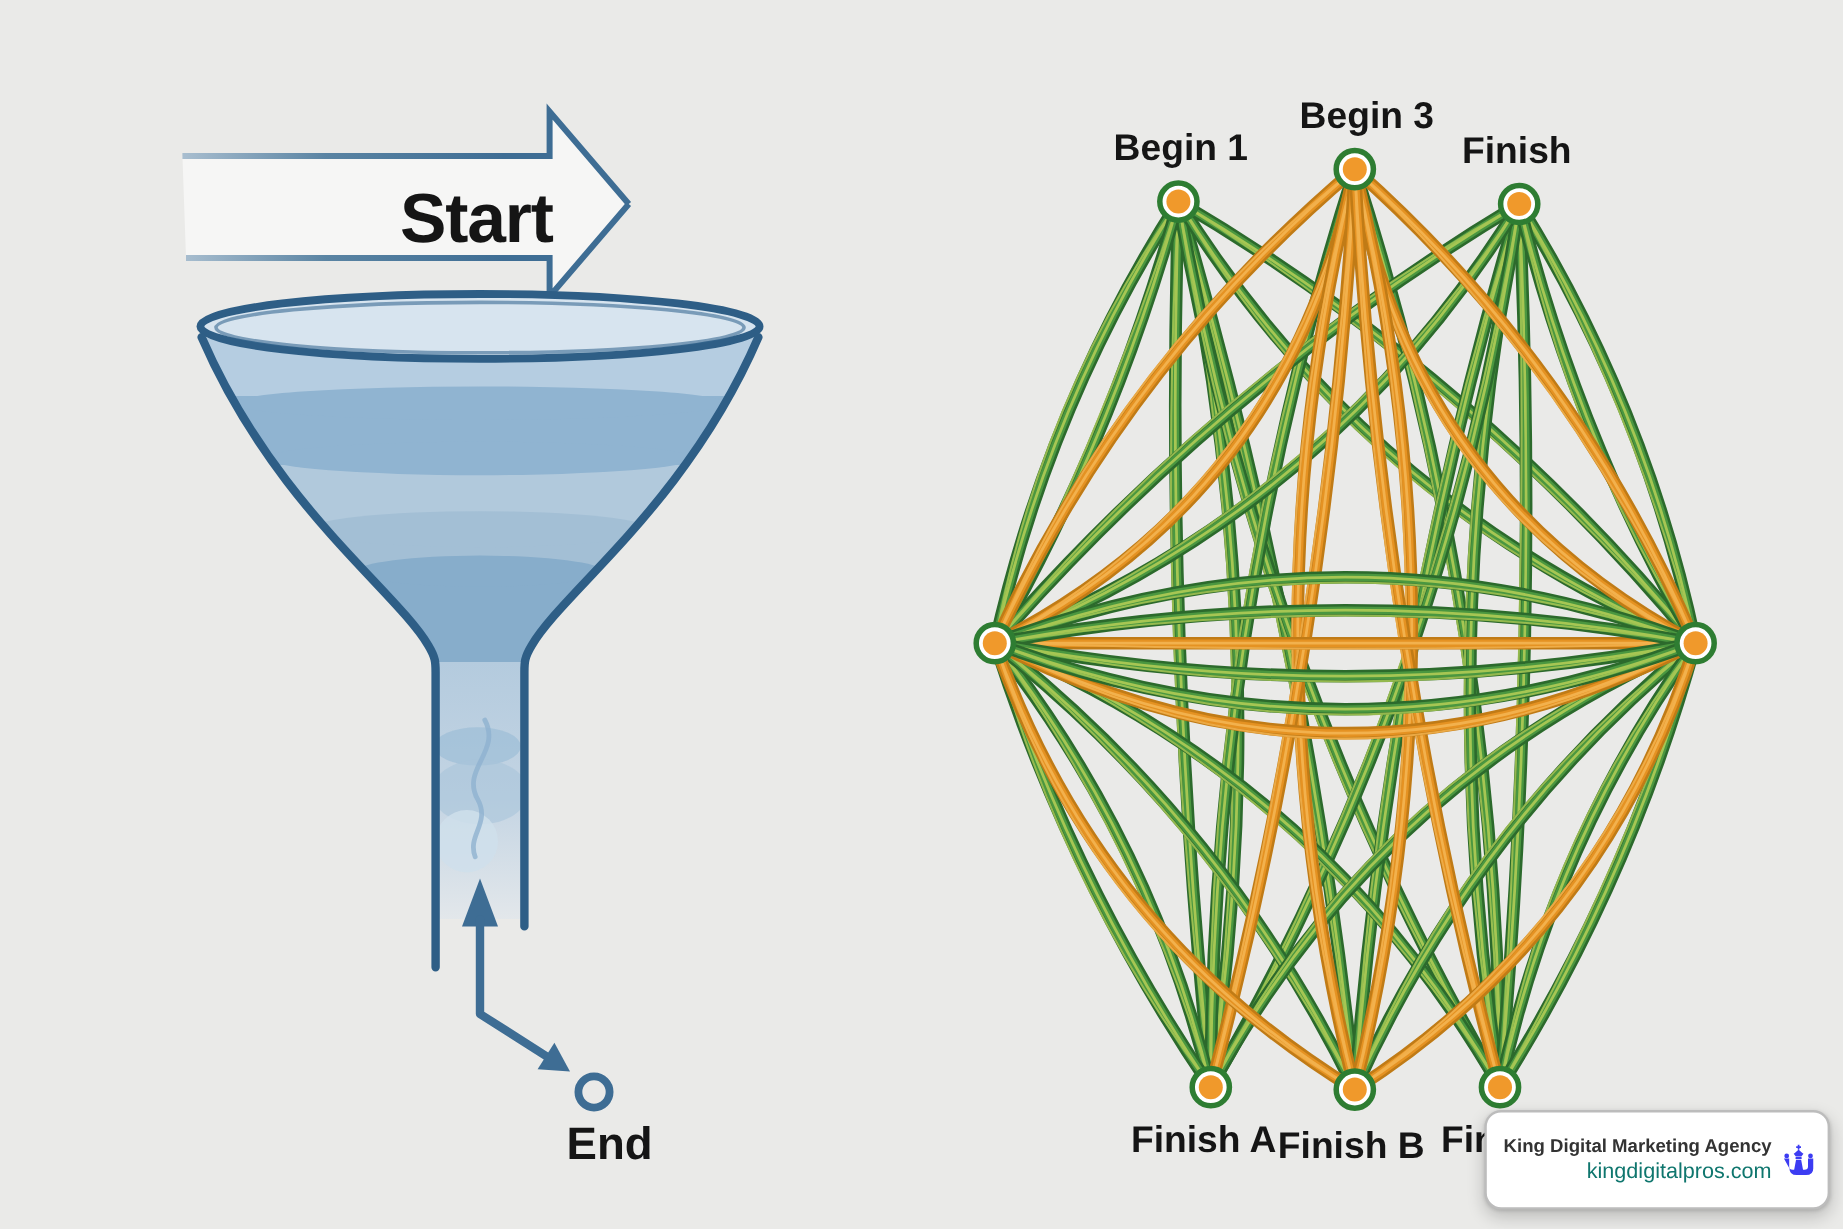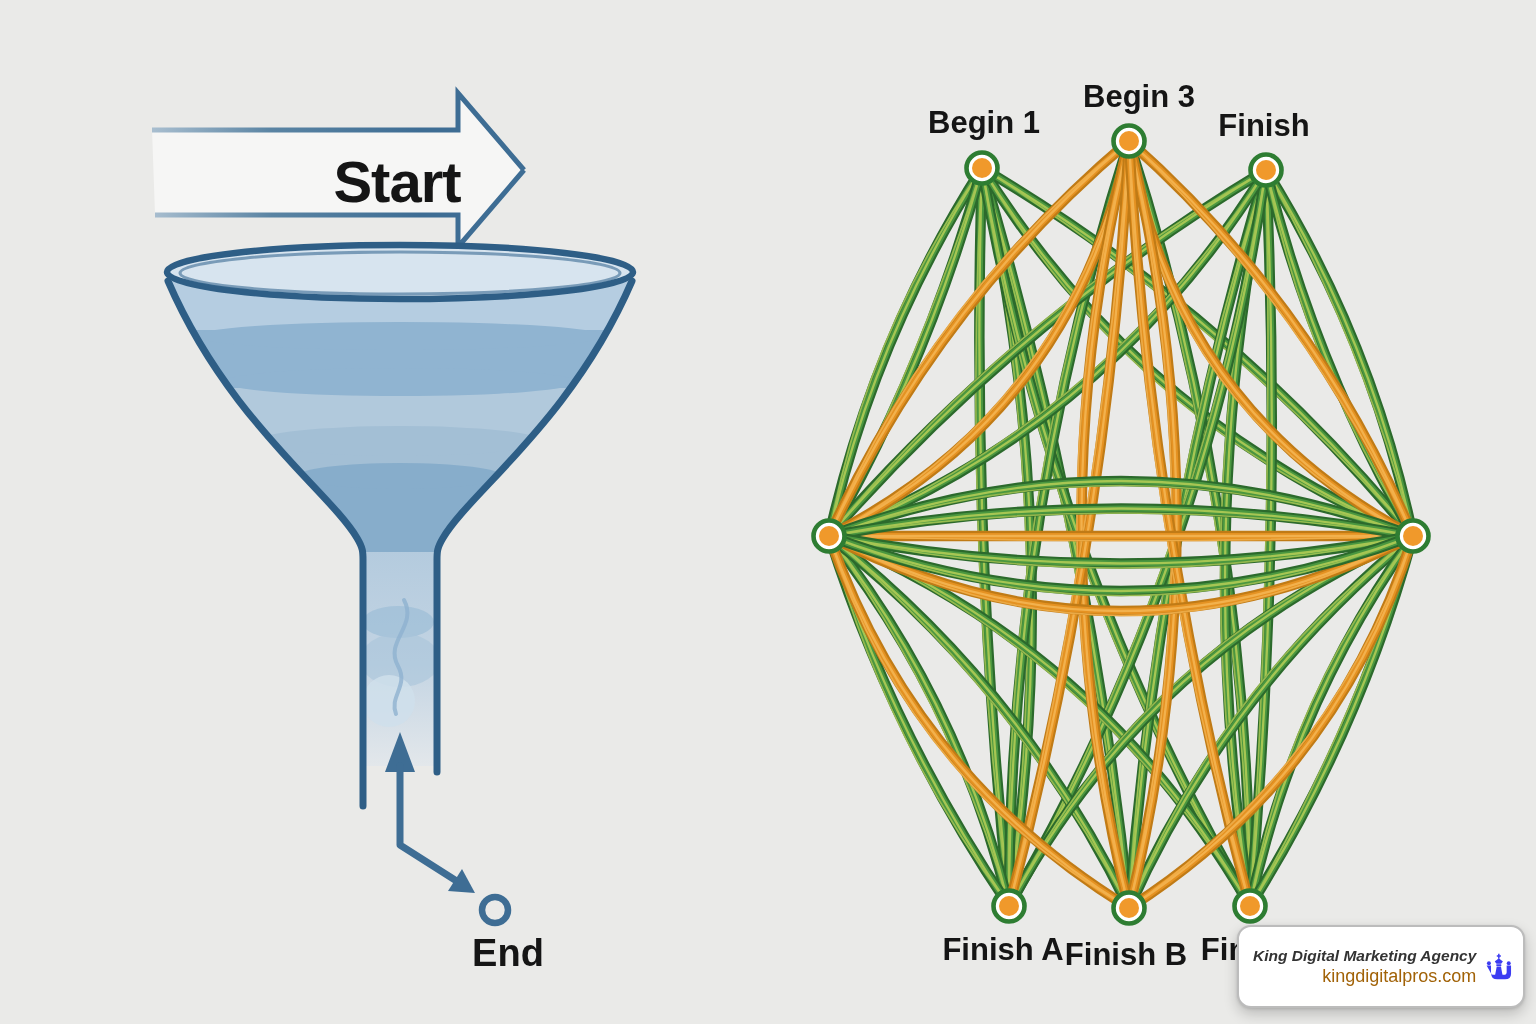--- a/index.html
+++ b/index.html
@@ -20,22 +20,22 @@
   #scene{position:absolute;left:0;top:0;}
   .node-label,.big-label{font-family:"Liberation Sans",sans-serif;font-weight:700;fill:#151515;}
   #watermark-card{
     position:absolute;left:1237px;top:925px;width:288px;height:83px;
     background:#ffffff;border:2px solid #bcbcbc;border-radius:14px;
     box-shadow:0 6px 14px rgba(0,0,0,0.20),0 1px 3px rgba(0,0,0,0.12);
     display:flex;align-items:center;box-sizing:border-box;
     padding:0 10px 0 14px;gap:9px;
   }
   #watermark-text{flex:1;display:flex;flex-direction:column;align-items:flex-end;line-height:1.25;}
-  #agency-name{font-size:15.5px;font-weight:700;color:#333333;white-space:nowrap;font-style:italic;}
-  #agency-url{font-size:18px;color:#a16207;white-space:nowrap;}
+  #agency-name{font-size:15.5px;font-weight:700;color:#333333;white-space:nowrap;}
+  #agency-url{font-size:18px;color:#0f766e;white-space:nowrap;}
 </style>
 </head>
 <body>
 
 <div id="bg"></div>
 
 <svg id="scene" width="1536" height="1024" viewBox="0 0 1536 1024">
   <defs>
     <linearGradient id="arrowStroke" gradientUnits="userSpaceOnUse" x1="150" y1="0" x2="420" y2="0">
       <stop offset="0" stop-color="#aabfd0"></stop>

